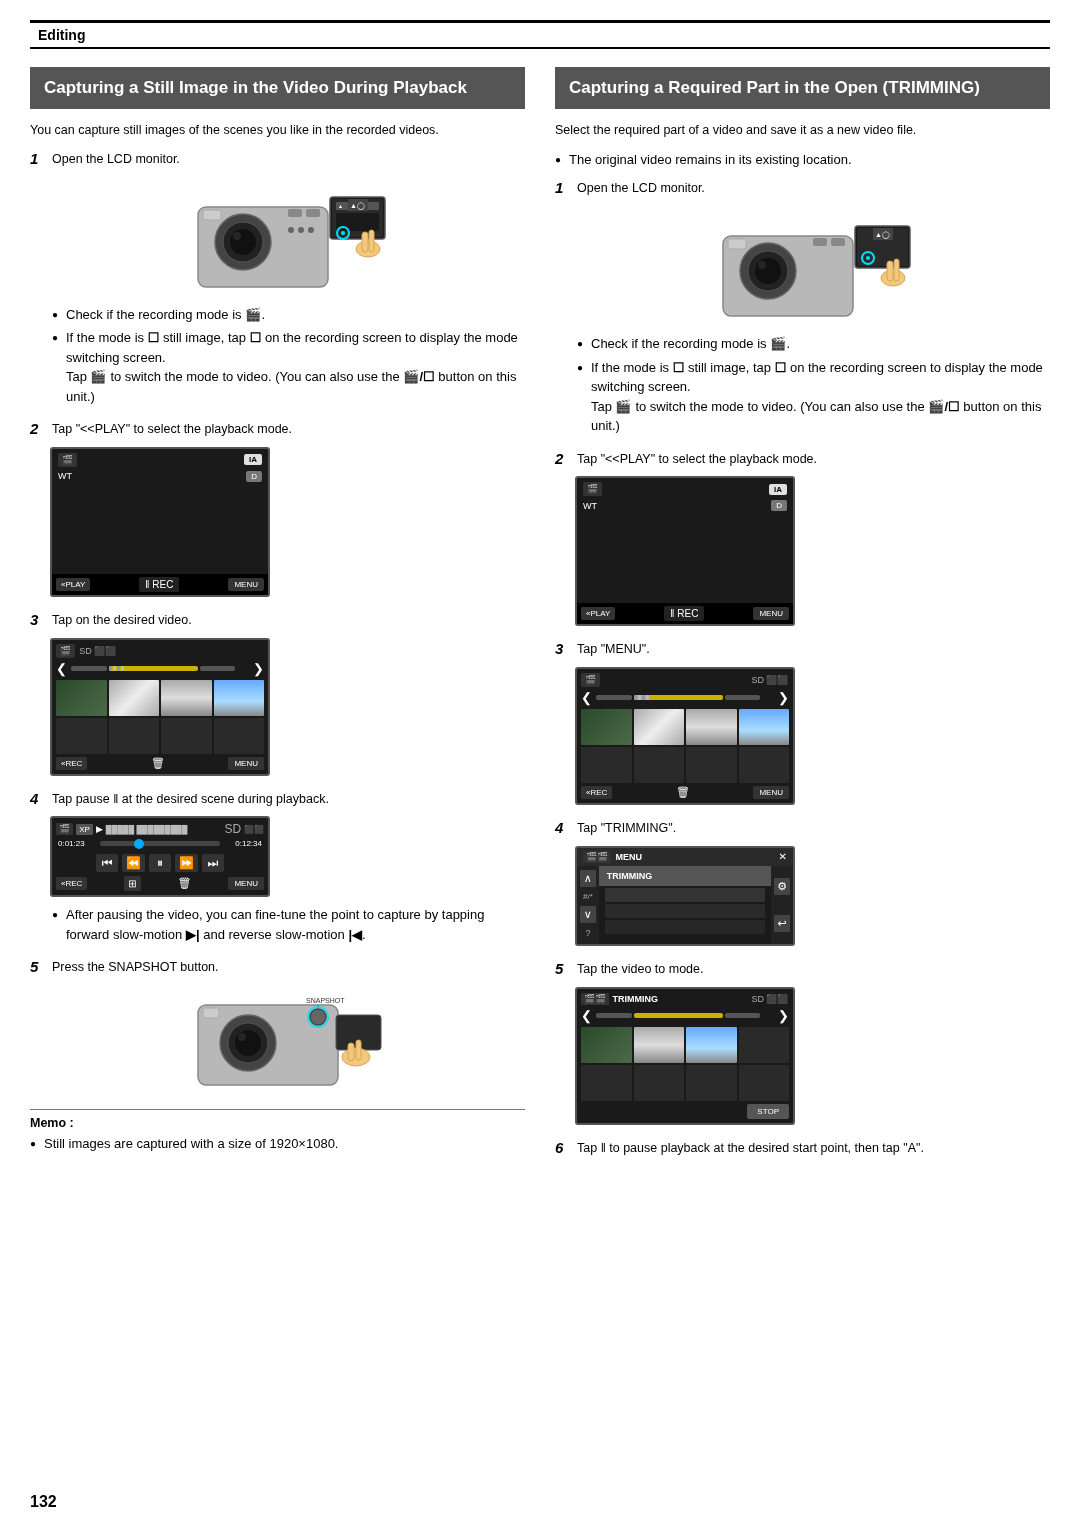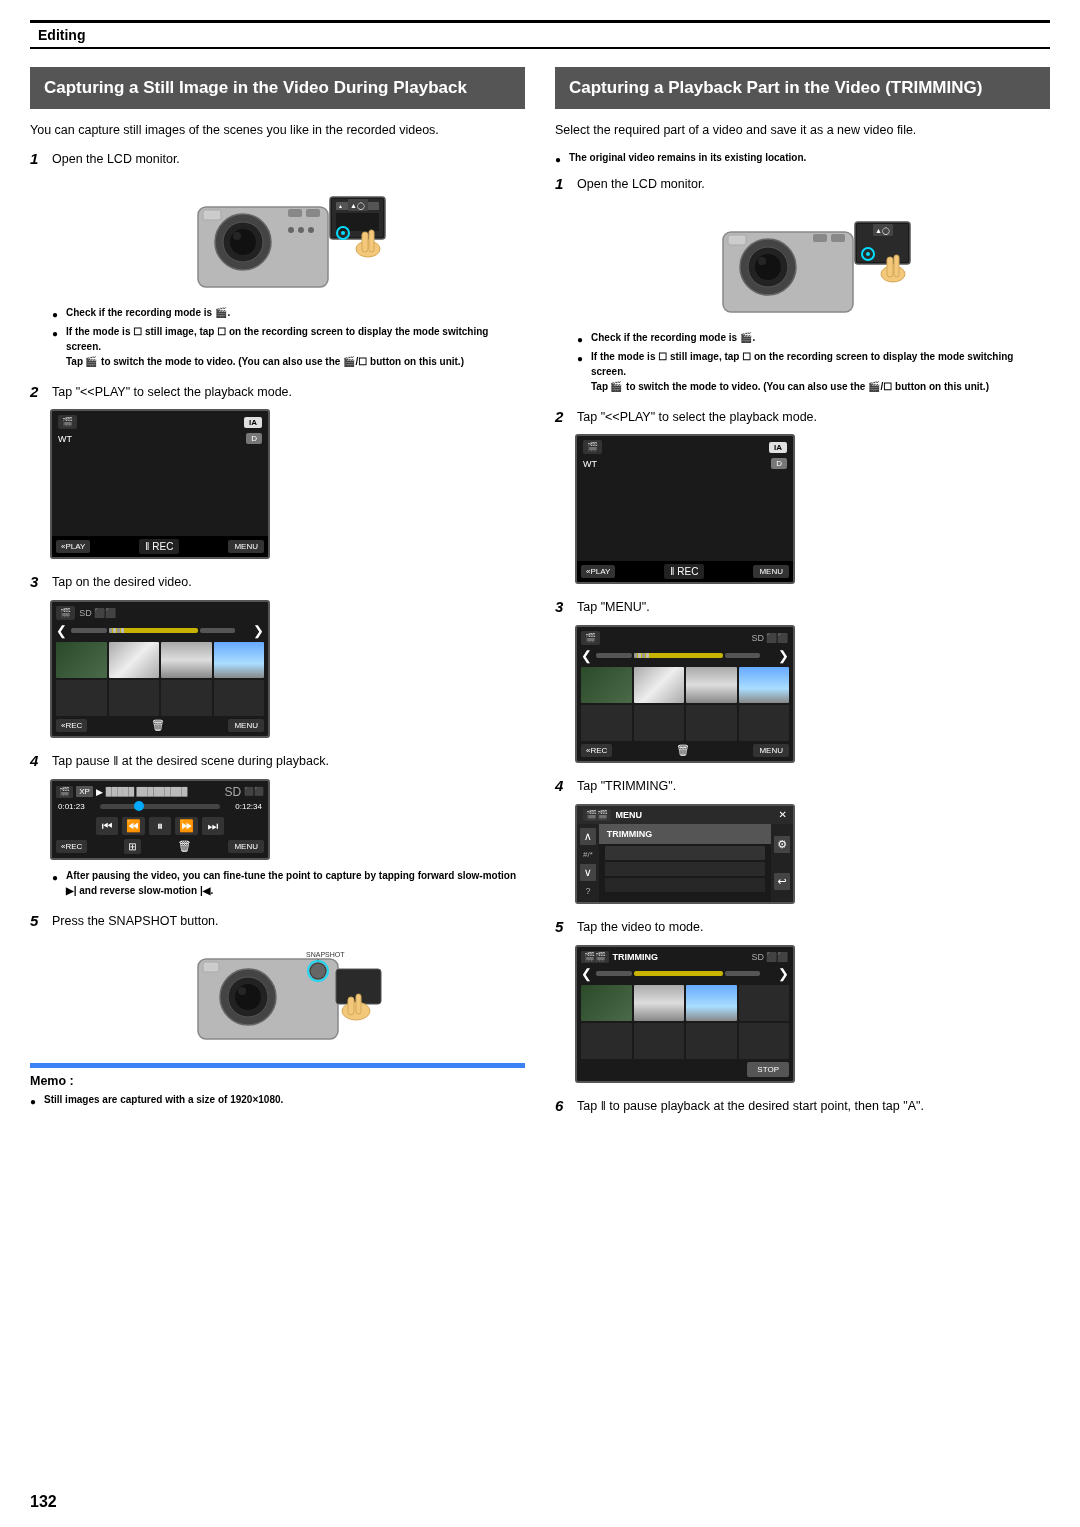--- a/index.html
+++ b/index.html
@@ -64,24 +64,23 @@
     }
 
     .bullet-list {
       list-style: none;
       margin-bottom: 8px;
     }
 
     .bullet-list li {
       padding-left: 14px;
       position: relative;
-      font-size: 10px;
+      font-size: 13px;
       line-height: 1.5;
       margin-bottom: 4px;
-      font-weight: bold;
     }
 
     .bullet-list li::before {
       content: '●';
       position: absolute;
       left: 0;
       font-size: 10px;
       top: 2px;
     }
 
@@ -129,21 +128,21 @@
     .camera-svg-container {
       display: flex;
       justify-content: center;
       align-items: center;
       margin: 8px 0 8px 20px;
       position: relative;
     }
 
     
     .memo-section {
-      border-top: 5px solid #3b82f6;
+      border-top: 1px solid #3b82f6;
       margin-top: 14px;
       padding-top: 6px;
     }
 
     .memo-title {
       font-weight: bold;
       font-size: 12.5px;
       margin-bottom: 4px;
     }
 
@@ -415,21 +414,21 @@
         <ul class="bullet-list">
           <li>Still images are captured with a size of 1920×1080.</li>
         </ul>
       </div>
 
     </div>
 
     <div class="col-right">
 
       <div class="section-header">
-        <span>Capturing a Playback Part in the Video (TRIMMING)</span>
+        <span>Capturing a Required Part in the Open (TRIMMING)</span>
       </div>
 
       <p class="section-intro">Select the required part of a video and save it as a new video file.</p>
 
       <ul class="bullet-list" style="margin-bottom:10px;">
         <li>The original video remains in its existing location.</li>
       </ul>
 
       <div class="step">
         <div class="step-header">

